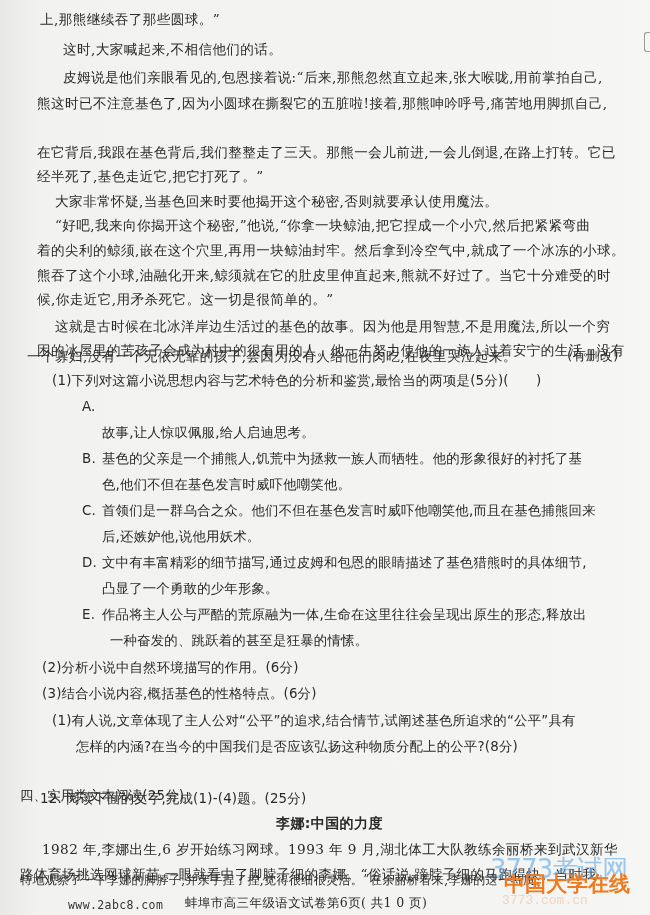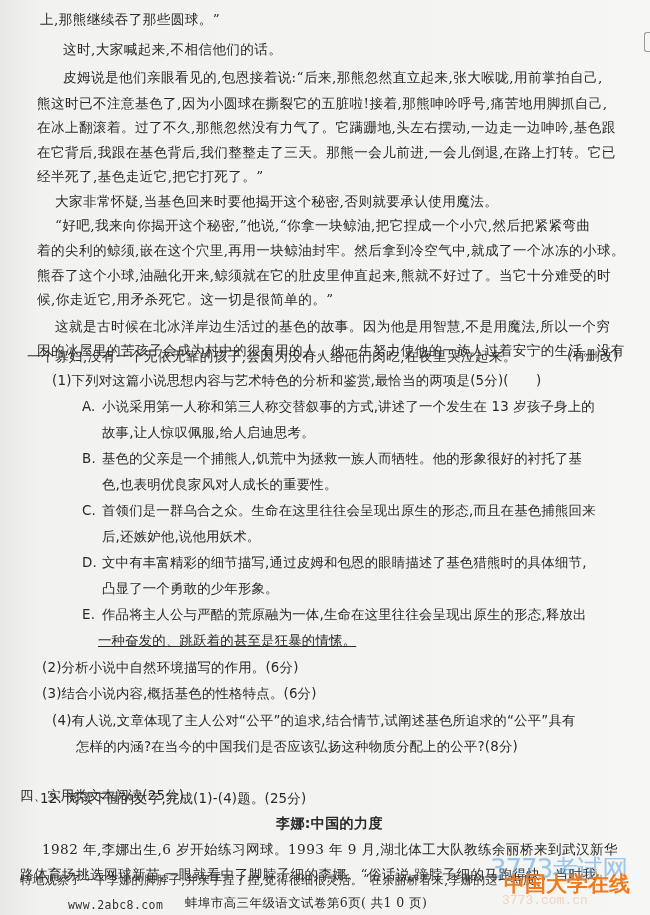--- a/index.html
+++ b/index.html
@@ -50,59 +50,57 @@
 </head>
 <body>
 
 <div class="page">
   <div class="edge-mark"></div>
 
   <div class="ln" style="left:40px;top:9px;">上,那熊继续吞了那些圆球。”</div>
   <div class="ln" style="left:63px;top:39px;">这时,大家喊起来,不相信他们的话。</div>
   <div class="ln" style="left:63px;top:67px;">皮姆说是他们亲眼看见的,包恩接着说:“后来,那熊忽然直立起来,张大喉咙,用前掌拍自己,</div>
   <div class="ln" style="left:37px;top:93px;">熊这时已不注意基色了,因为小圆球在撕裂它的五脏啦!接着,那熊呻吟呼号,痛苦地用脚抓自己,</div>
-  <div class="ln" style="left:37px;top:117px;">在冰上翻滚着。过了不久,那熊忽然没有力气了。它蹒跚地,头左右摆动,一边走一边呻吟,基色跟</div>
   <div class="ln" style="left:37px;top:142px;">在它背后,我跟在基色背后,我们整整走了三天。那熊一会儿前进,一会儿倒退,在路上打转。它已</div>
   <div class="ln" style="left:37px;top:166px;">经半死了,基色走近它,把它打死了。”</div>
   <div class="ln" style="left:55px;top:191px;">大家非常怀疑,当基色回来时要他揭开这个秘密,否则就要承认使用魔法。</div>
   <div class="ln" style="left:55px;top:215px;">“好吧,我来向你揭开这个秘密,”他说,“你拿一块鲸油,把它捏成一个小穴,然后把紧紧弯曲</div>
   <div class="ln" style="left:37px;top:240px;">着的尖利的鲸须,嵌在这个穴里,再用一块鲸油封牢。然后拿到冷空气中,就成了一个冰冻的小球。</div>
   <div class="ln" style="left:37px;top:265px;">熊吞了这个小球,油融化开来,鲸须就在它的肚皮里伸直起来,熊就不好过了。当它十分难受的时</div>
   <div class="ln" style="left:55px;top:316px;">这就是古时候在北冰洋岸边生活过的基色的故事。因为他是用智慧,不是用魔法,所以一个穷</div>
   <div class="ln" style="left:37px;top:289px;">候,你走近它,用矛杀死它。这一切是很简单的。”</div>
   <div class="ln" style="left:37px;top:340px;">困的冰屋里的苦孩子会成为村中的很有用的人。他一生努力使他的一族人过着安宁的生活。没有</div>
 
   <div class="ln" style="left:27px;top:346px;">一个寡妇,没有一个无依无靠的孩子,会因为没有人给他们肉吃,在夜里哭泣起来。</div>
   <div class="ln sans" style="left:567px;top:346px;">(有删改)</div>
 
   <div class="ln sans" style="left:52px;top:371px;">(1)下列对这篇小说思想内容与艺术特色的分析和鉴赏,最恰当的两项是(5分)(　　)</div>
 
   <div class="ln sans" style="left:82px;top:397px;">A.</div>
-  <div class="ln sans" style="left:102px;top:397px;">小说采用第一人称和第三人称交替叙事的方式,讲述了一个发生在 13 岁孩子身上的</div>
   <div class="ln sans" style="left:102px;top:423px;">故事,让人惊叹佩服,给人启迪思考。</div>
 
   <div class="ln sans" style="left:82px;top:449px;">B.</div>
   <div class="ln sans" style="left:102px;top:449px;">基色的父亲是一个捕熊人,饥荒中为拯救一族人而牺牲。他的形象很好的衬托了基</div>
-  <div class="ln sans" style="left:102px;top:475px;">色,也表明优良家风对人成长的重要性。</div>
+  <div class="ln sans" style="left:102px;top:475px;">色,他们不但在基色发言时威吓他嘲笑他。</div>
 
   <div class="ln sans" style="left:82px;top:501px;">C.</div>
-  <div class="ln sans" style="left:102px;top:501px;">首领们是一群乌合之众。生命在这里往往会呈现出原生的形态,而且在基色捕熊回来</div>
+  <div class="ln sans" style="left:102px;top:501px;">首领们是一群乌合之众。他们不但在基色发言时威吓他嘲笑他,而且在基色捕熊回来</div>
   <div class="ln sans" style="left:102px;top:527px;">后,还嫉妒他,说他用妖术。</div>
 
   <div class="ln sans" style="left:82px;top:553px;">D.</div>
   <div class="ln sans" style="left:102px;top:553px;">文中有丰富精彩的细节描写,通过皮姆和包恩的眼睛描述了基色猎熊时的具体细节,</div>
   <div class="ln sans" style="left:102px;top:579px;">凸显了一个勇敢的少年形象。</div>
 
   <div class="ln sans" style="left:82px;top:605px;">E.</div>
   <div class="ln sans" style="left:102px;top:605px;">作品将主人公与严酷的荒原融为一体,生命在这里往往会呈现出原生的形态,释放出</div>
-  <div class="ln sans" style="left:98px;top:631px;text-decoration:underline;">一种奋发的、跳跃着的甚至是狂暴的情愫。</div>
+  <div class="ln sans" style="left:110px;top:631px;">一种奋发的、跳跃着的甚至是狂暴的情愫。</div>
 
   <div class="ln sans" style="left:42px;top:658px;">(2)分析小说中自然环境描写的作用。(6分)</div>
   <div class="ln sans" style="left:42px;top:684px;">(3)结合小说内容,概括基色的性格特点。(6分)</div>
-  <div class="ln sans" style="left:52px;top:711px;">(4)有人说,文章体现了主人公对“公平”的追求,结合情节,试阐述基色所追求的“公平”具有</div>
+  <div class="ln sans" style="left:52px;top:711px;">(1)有人说,文章体现了主人公对“公平”的追求,结合情节,试阐述基色所追求的“公平”具有</div>
   <div class="ln sans" style="left:76px;top:737px;">怎样的内涵?在当今的中国我们是否应该弘扬这种物质分配上的公平?(8分)</div>
 
   <div class="ln sans" style="left:20px;top:786px;">四、实用类文本阅读(25分)</div>
   <div class="ln sans" style="left:40px;top:789px;">12. 阅读下面的文字,完成(1)-(4)题。(25分)</div>
   <div class="ln title" style="left:276px;top:813px;">李娜:中国的力度</div>
 
   <div class="ln" style="left:42px;top:839px;">1982 年,李娜出生,6 岁开始练习网球。1993 年 9 月,湖北体工大队教练余丽桥来到武汉新华</div>
   <div class="ln" style="left:20px;top:864px;">路体育场挑选网球新苗,一眼就看中了脚脖子细的李娜。“俗话说,蹄脖子细的马跑得快。当时我</div>
 
   <div class="wm-blue">3773考试网</div>

